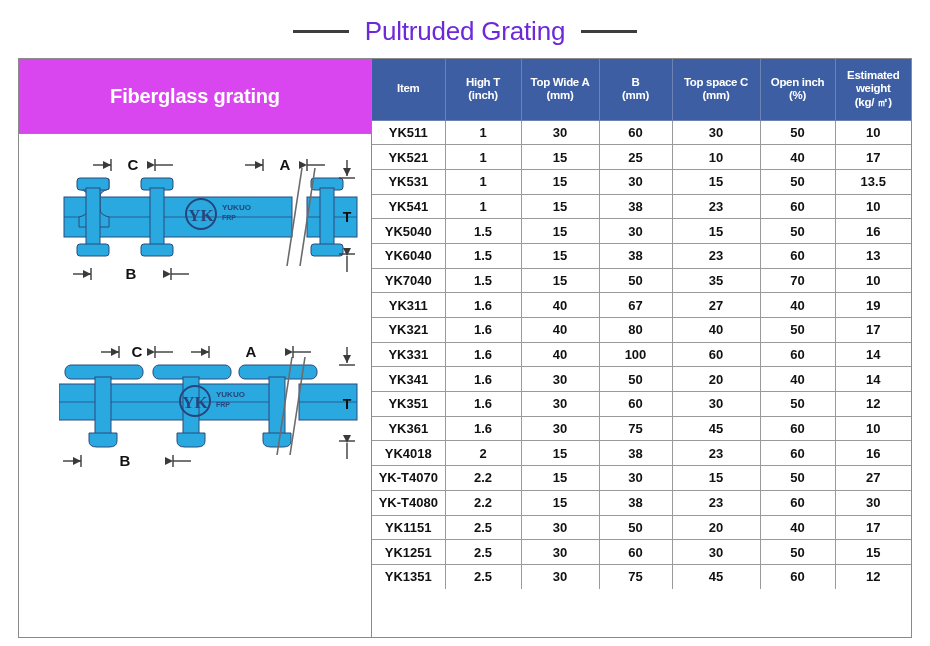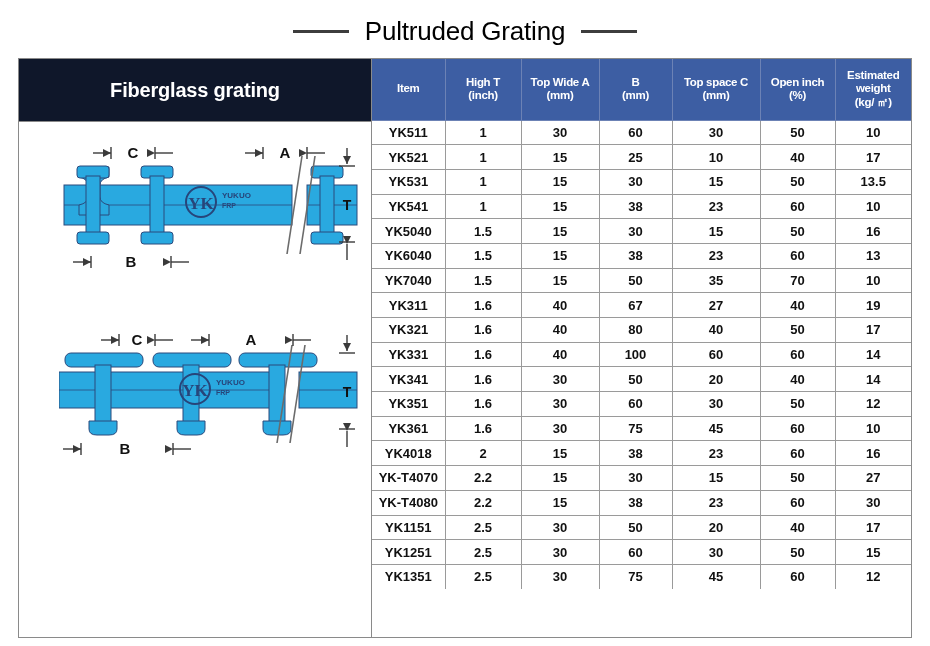--- a/index.html
+++ b/index.html
@@ -29,21 +29,21 @@
   }
   .title-rule {
     width: 56px;
     height: 3px;
     background: #3d3d3d;
   }
   .title-text {
     font-size: 26px;
     font-weight: 400;
     letter-spacing: -0.2px;
-    color: #000000;
+    color: #6d28d9;
     white-space: nowrap;
   }
 
   
   .frame {
     position: absolute;
     left: 18px;
     top: 58px;
     width: 894px;
     height: 580px;
@@ -54,22 +54,22 @@
 
   .left-panel {
     width: 374px;
     box-sizing: border-box;
     border-right: 1px solid #8a8a8a;
     display: flex;
     flex-direction: column;
     background: #ffffff;
   }
   .left-header {
-    height: 63px;
-    background: #0f172a;
+    height: 75px;
+    background: #d946ef;
     border-bottom: 1px solid #8a8a8a;
     display: flex;
     align-items: center;
     justify-content: center;
     box-sizing: border-box;
   }
   .left-header-text {
     color: #ffffff;
     font-size: 20px;
     font-weight: bold;

